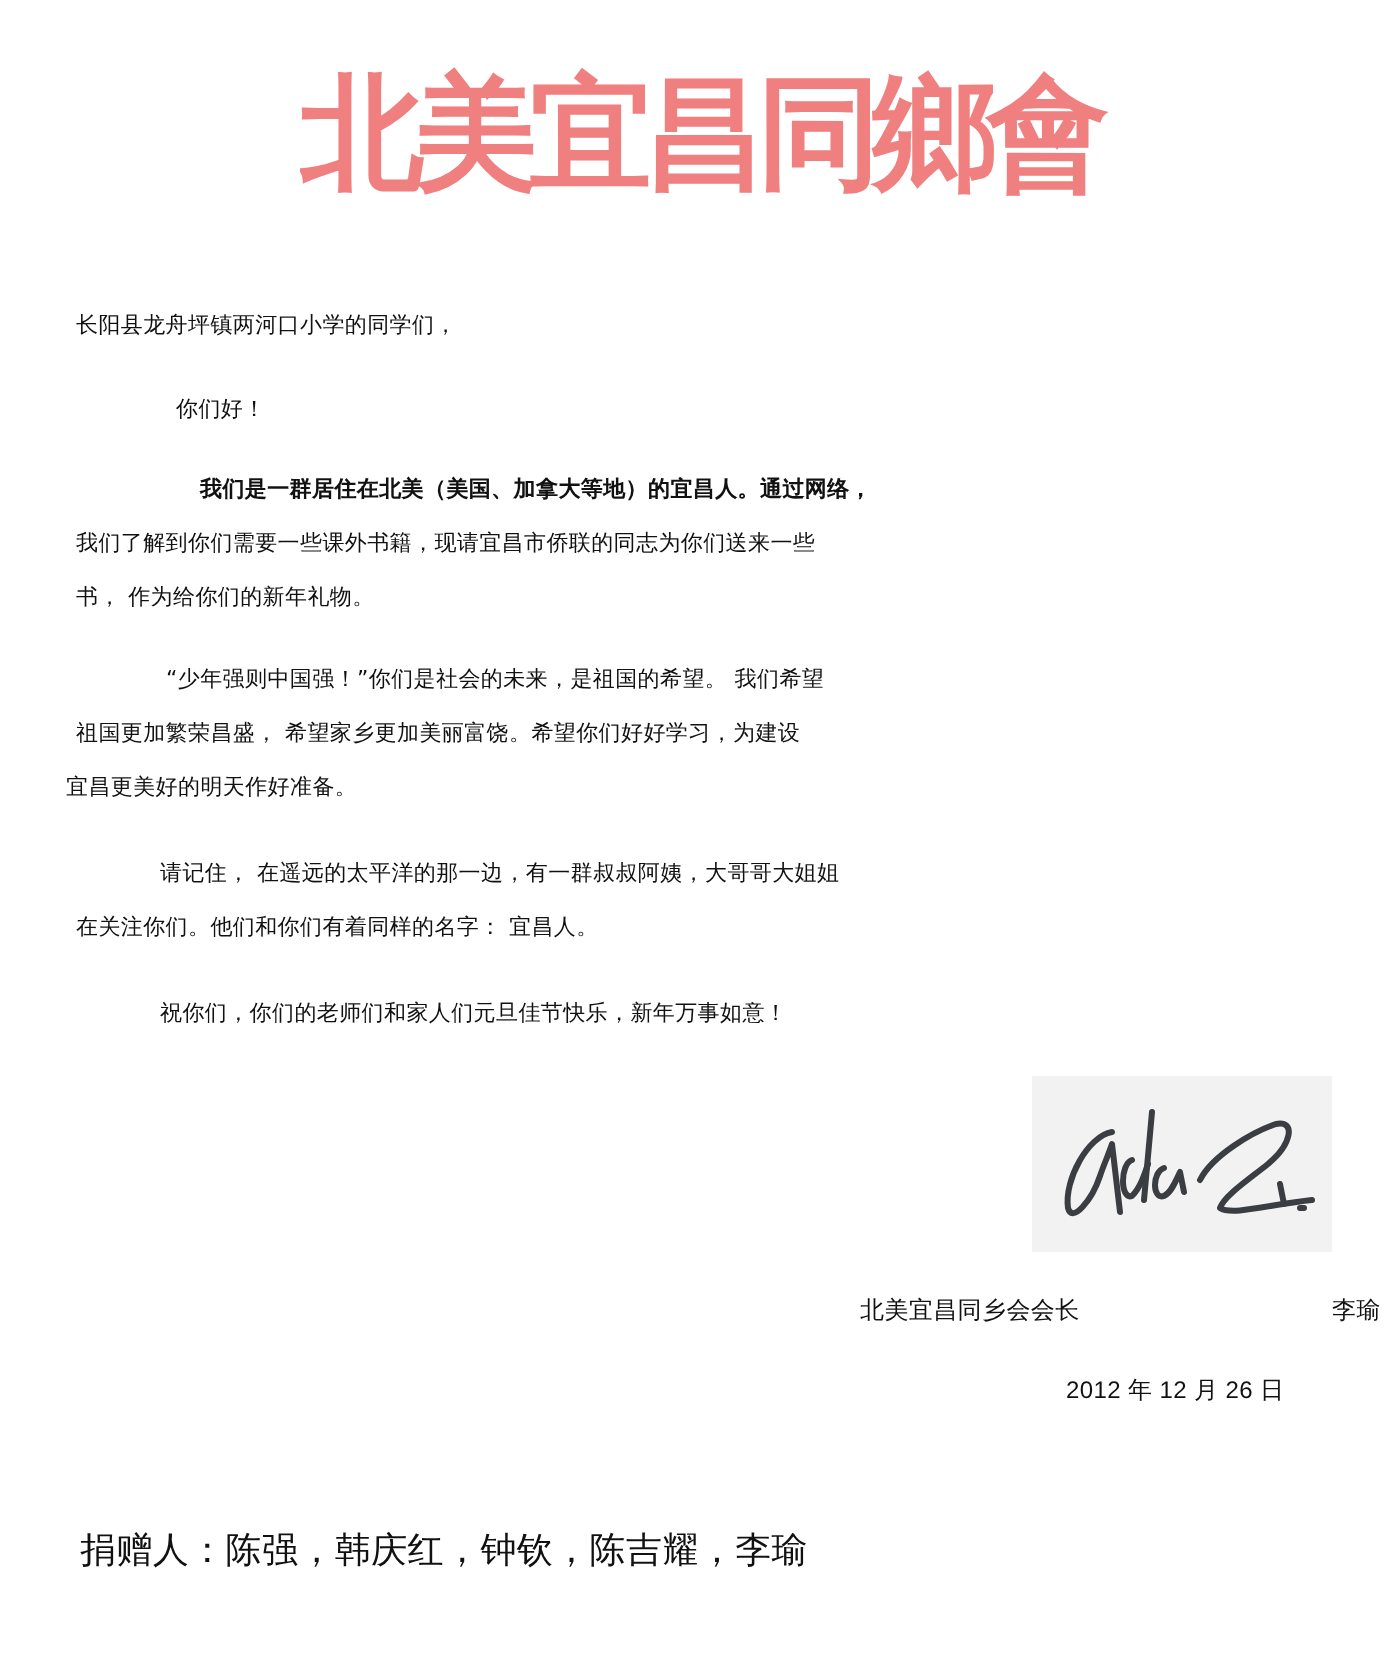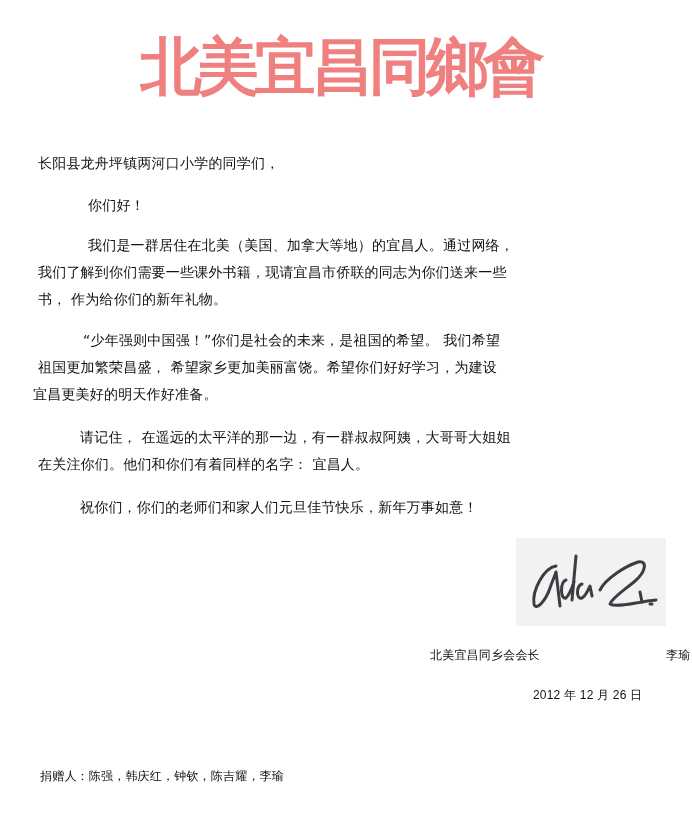--- a/index.html
+++ b/index.html
@@ -1,37 +1,37 @@
 <!DOCTYPE html>
 <html><head>
 <meta charset="utf-8">
 <style>
   html, body { margin: 0; padding: 0; background: #ffffff; }
   body { width: 692px; height: 834px; position: relative; overflow: hidden;
          font-family: "DejaVu Sans", "Liberation Sans", sans-serif; color: #111; }
-  .logo { position: absolute; left: 140px; top: 6px; width: 410px; height: 125px; }
+  .logo { position: absolute; left: 150px; top: 6px; width: 410px; height: 125px; }
   .logo svg { width: 100%; height: 100%; }
-  .line { position: absolute; font-size: 14px; line-height: 18px; white-space: nowrap; letter-spacing: 0.2px; }
+  .line { position: absolute; font-size: 11px; line-height: 18px; white-space: nowrap; letter-spacing: 0.2px; }
   .sigbox { position: absolute; left: 516px; top: 538px; width: 150px; height: 88px; background: #f2f2f2; }
   .sigbox svg { width: 100%; height: 100%; }
   .right { font-family: "Liberation Sans", "DejaVu Sans", sans-serif; font-size: 12px; }
 </style>
 </head>
 <body>
 
 <div class="logo">
   <svg viewBox="0 0 410 125">
     <text x="0" y="82" font-size="62" fill="#f08080" font-family="DejaVu Serif, serif" font-weight="bold" textLength="405">北美宜昌同鄉會</text>
   </svg>
 </div>
 
 <div class="line" style="left:38px;top:154px;">长阳县龙舟坪镇两河口小学的同学们，</div>
 <div class="line" style="left:88px;top:196px;">你们好！</div>
 
-<div class="line" style="left:88px;top:236px;">我们是一群居住在北美（美国、加拿大等地）的宜昌人。通过网络，</div>
+<div class="line" style="left:100px;top:236px;font-weight:bold;">我们是一群居住在北美（美国、加拿大等地）的宜昌人。通过网络，</div>
 <div class="line" style="left:38px;top:263px;">我们了解到你们需要一些课外书籍，现请宜昌市侨联的同志为你们送来一些</div>
 <div class="line" style="left:38px;top:290px;text-align:right;">书， 作为给你们的新年礼物。</div>
 
 <div class="line" style="left:83px;top:331px;">“少年强则中国强！”你们是社会的未来，是祖国的希望。 我们希望</div>
 <div class="line" style="left:38px;top:358px;">祖国更加繁荣昌盛， 希望家乡更加美丽富饶。希望你们好好学习，为建设</div>
 <div class="line" style="left:21px;top:385px;margin-left:12px;">宜昌更美好的明天作好准备。</div>
 
 <div class="line" style="left:80px;top:428px;">请记住， 在遥远的太平洋的那一边，有一群叔叔阿姨，大哥哥大姐姐</div>
 <div class="line" style="left:38px;top:455px;">在关注你们。他们和你们有着同样的名字： 宜昌人。</div>
 
@@ -48,13 +48,13 @@
       <path d="M134 66 L136 66"></path>
       <path d="M124 54 L126 64"></path>
     </g>
   </svg>
 </div>
 
 <div class="line right" style="left:430px;top:646px;">北美宜昌同乡会会长</div>
 <div class="line right" style="left:623px;top:646px;margin-left:43px;">李瑜</div>
 <div class="line right" style="left:533px;top:686px;">2012 年 12 月 26 日</div>
 
-<div class="line" style="left:40px;top:767px;font-size:12px;">捐赠人：陈强，韩庆红，钟钦，陈吉耀，李瑜</div>
+<div class="line" style="left:40px;top:767px;font-size:18px;">捐赠人：陈强，韩庆红，钟钦，陈吉耀，李瑜</div>
 
 </body></html>

